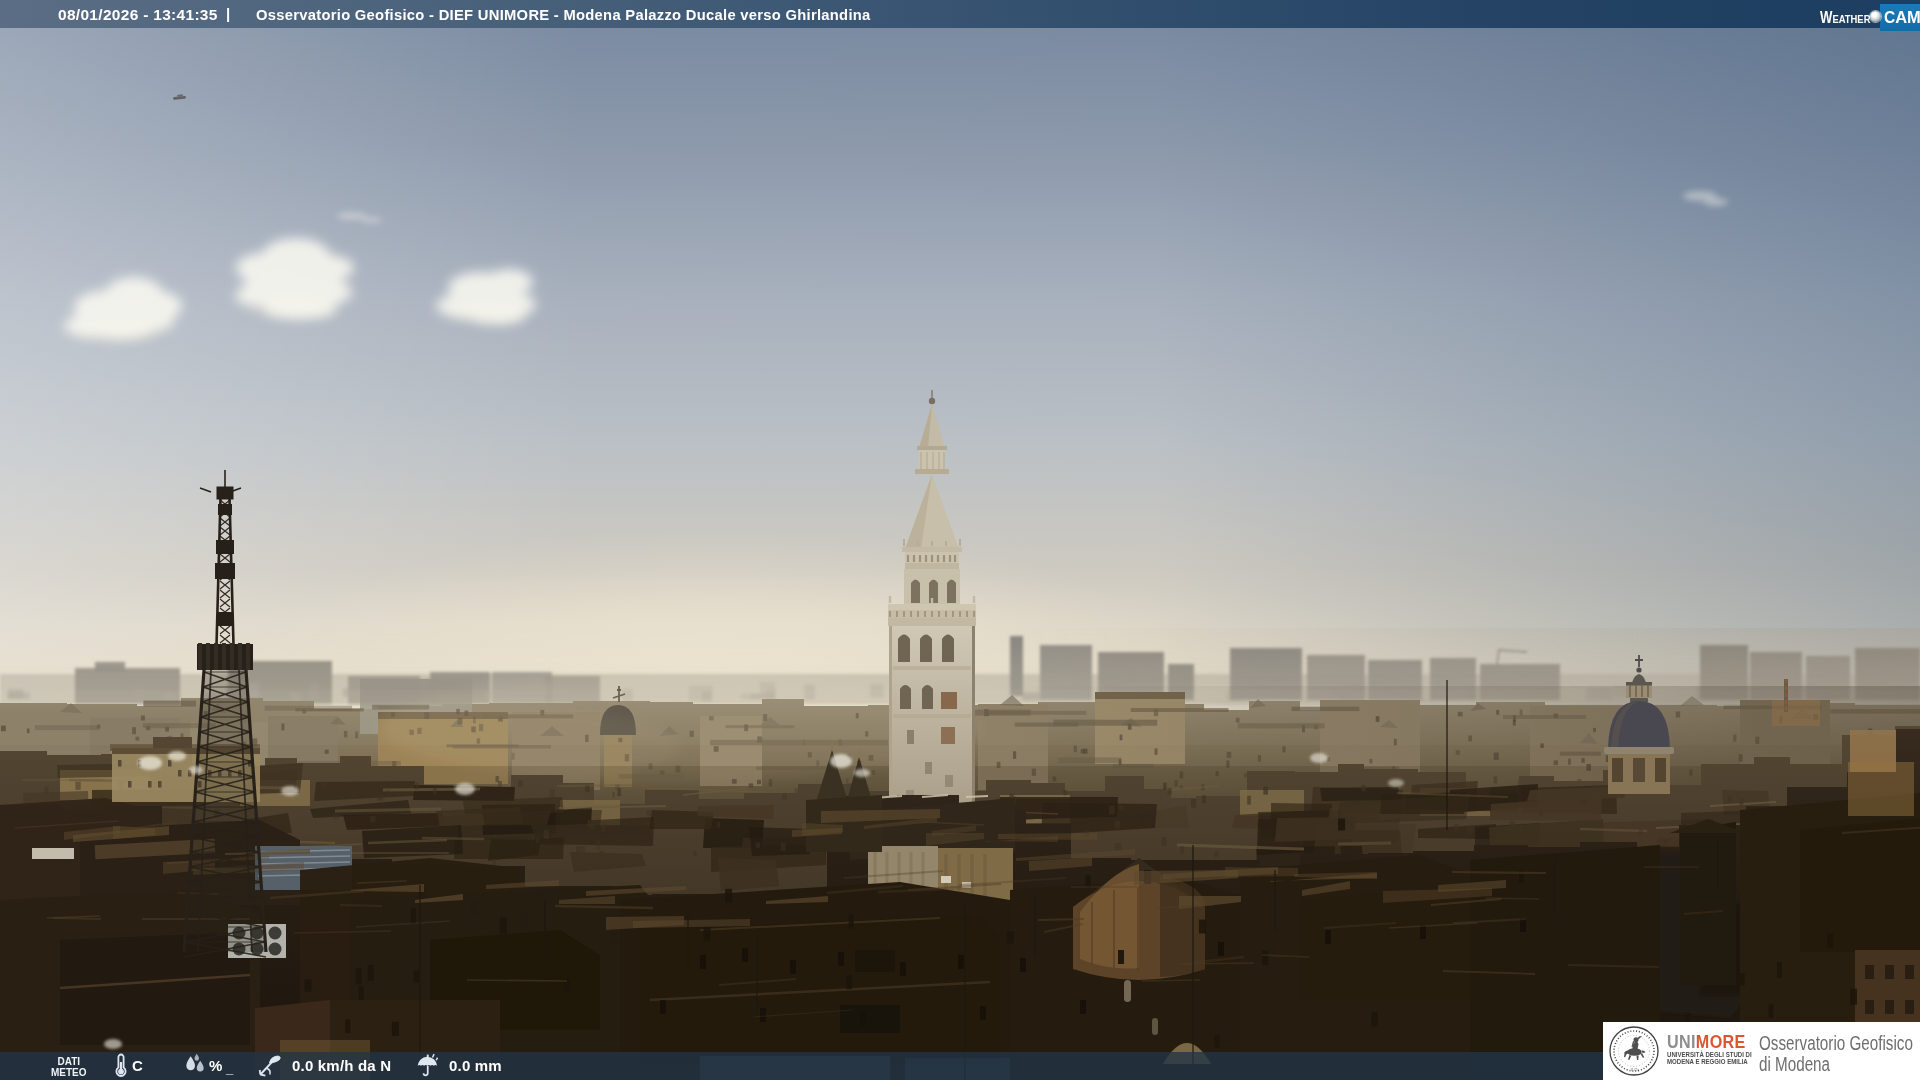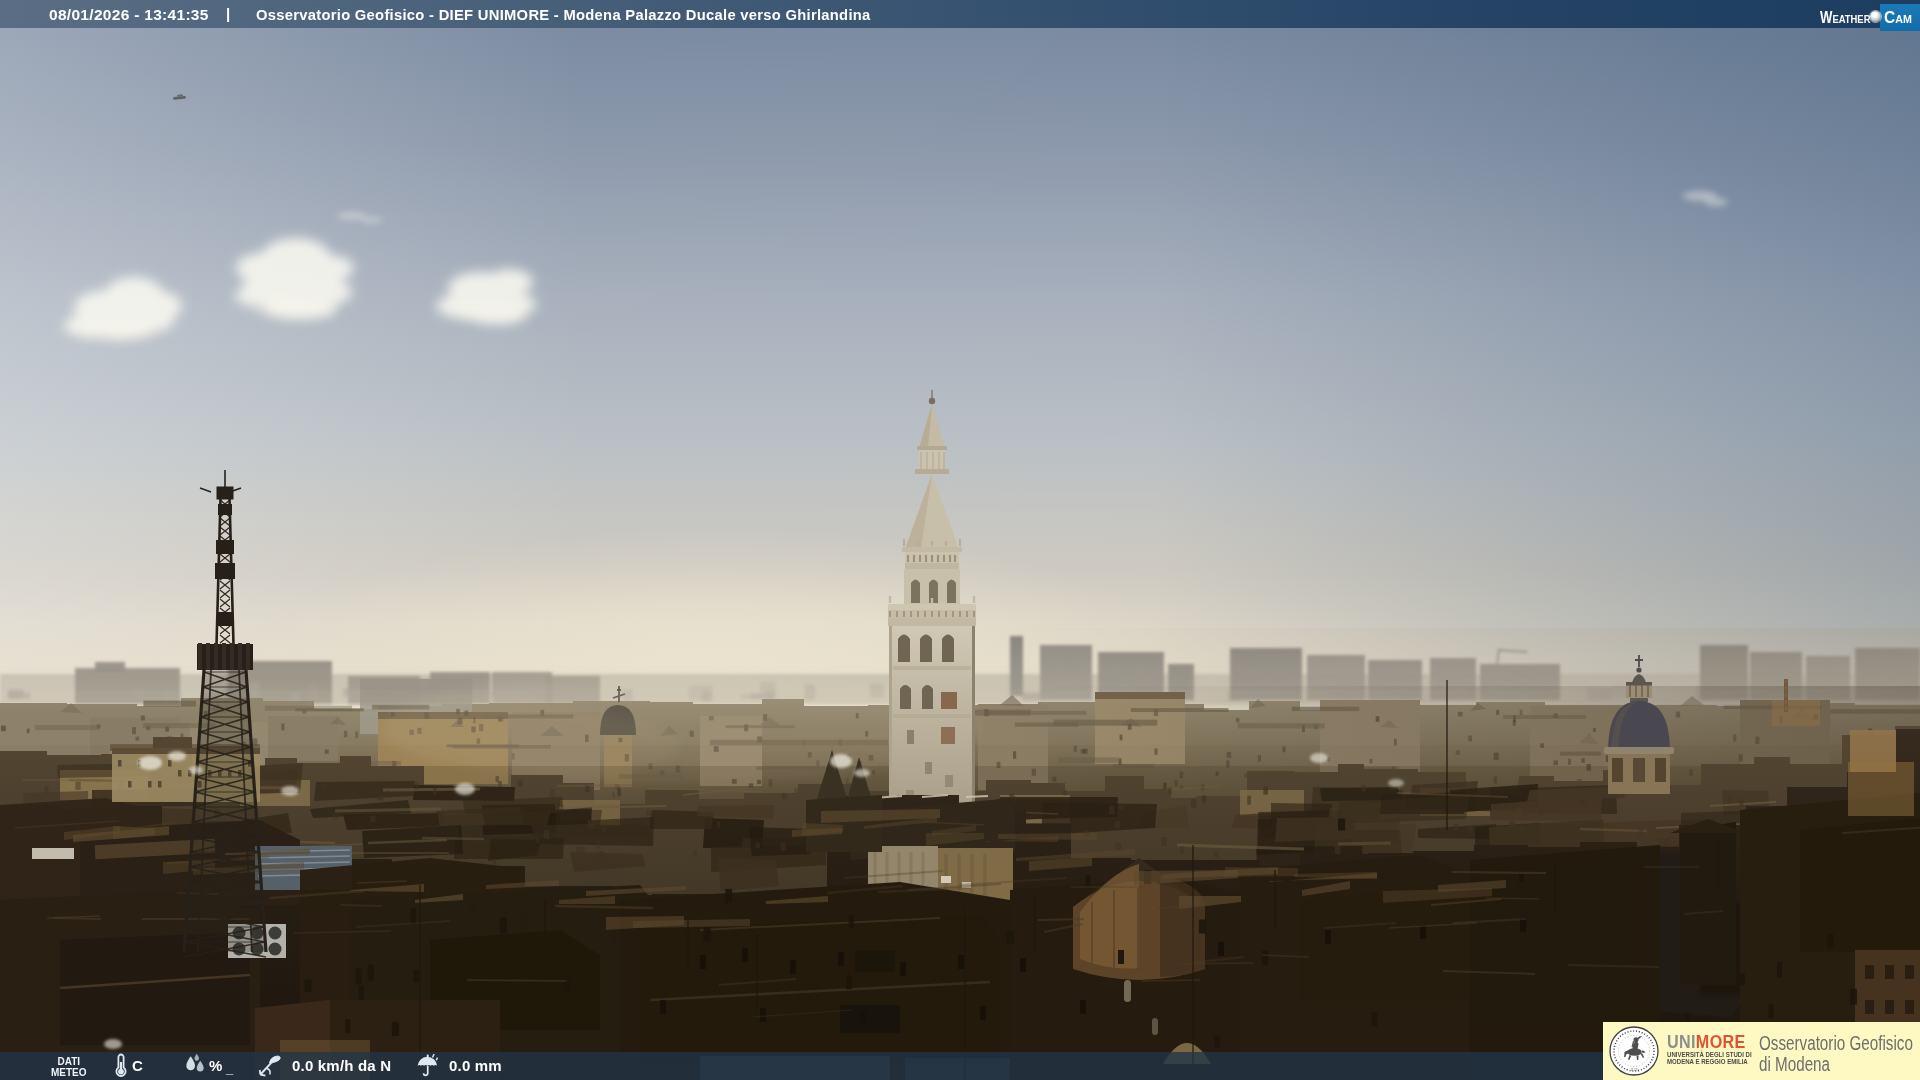--- a/index.html
+++ b/index.html
@@ -1,35 +1,35 @@
 <!DOCTYPE html>
 <html><head><meta charset="utf-8">
 <style>
 html,body{margin:0;padding:0;width:1920px;height:1080px;overflow:hidden;background:#8e9cb0;font-family:"Liberation Sans",sans-serif;}
 #stage{position:relative;width:1920px;height:1080px;}
 #scene{position:absolute;left:0;top:0;}
 #topbar{position:absolute;left:0;top:0;width:1920px;height:28px;background:linear-gradient(90deg,#5a6d84 0%,#47607a 28%,#33506f 55%,#234264 80%,#1d3e60 100%);}
-#tdate{position:absolute;left:49px;top:0;height:28px;line-height:29px;color:#fff;font-size:15.5px;font-weight:bold;letter-spacing:0.3px;white-space:nowrap;}
+#tdate{position:absolute;left:58px;top:0;height:28px;line-height:29px;color:#fff;font-size:15.5px;font-weight:bold;letter-spacing:0.3px;white-space:nowrap;}
 #tsep{position:absolute;left:226px;top:0;height:28px;line-height:28px;color:#fff;font-size:15px;font-weight:bold;}
 #ttitle{position:absolute;left:256px;top:0;height:28px;line-height:29px;color:#fff;font-size:15.5px;font-weight:bold;letter-spacing:0.3px;white-space:nowrap;transform:scaleX(0.952);transform-origin:left center;}
 #wcam{position:absolute;left:1818px;top:4px;width:102px;height:35px;color:#fff;}
 #wc-weather{position:absolute;left:2px;top:0;line-height:27px;white-space:nowrap;transform:scaleX(0.82);transform-origin:left center;}
 .wc-big{font-size:16px;font-weight:bold;}
 .wc-sm{font-size:11.5px;font-weight:bold;}
 #wc-lens{position:absolute;left:52px;top:7px;width:11px;height:11px;border-radius:50%;background:radial-gradient(circle at 42% 35%,#ffffff 0 22%,#d5d9db 45%,#8f979e 78%,#b3babf 100%);z-index:2;box-shadow:0 0 0 1px rgba(235,240,244,0.6);}
 #wc-cambox{position:absolute;left:62px;top:0;width:40px;height:27px;background:linear-gradient(180deg,#1b7ab8,#116da9);}
 #wc-cam{position:absolute;left:4px;top:0;line-height:27px;white-space:nowrap;transform:scaleX(0.97);transform-origin:left center;}
 .wc-big2{font-size:16px;font-weight:bold;}
-.wc-sm2{font-size:11px;font-weight:bold;}
+.wc-sm2{font-size:17px;font-weight:bold;}
 #botbar{position:absolute;left:0;top:1052px;width:1920px;height:28px;background:rgba(33,52,72,0.78);}
 #botitems{position:absolute;left:0;top:1050px;height:30px;width:1700px;color:#fff;margin-left:32px;}
 .bi{position:absolute;top:0;height:30px;display:flex;align-items:center;}
 #dati{left:19px;top:2px;font-size:10px;font-weight:bold;line-height:11.5px;text-align:center;color:#f0f4f8;}
 .bval{font-size:15px;font-weight:bold;letter-spacing:0.2px;}
-#lgbox{position:absolute;left:1603px;top:1022px;width:317px;height:58px;background:#fef9c3;}
+#lgbox{position:absolute;left:1603px;top:1022px;width:317px;height:58px;background:#ffffff;}
 #lgbox .seal{position:absolute;left:5px;top:3px;}
 #unimore{position:absolute;left:64px;top:9px;font-size:19px;font-weight:bold;letter-spacing:0.4px;color:#8e8e8e;white-space:nowrap;transform:scaleX(0.85);transform-origin:left center;}
 #unimore b{color:#dd5433;}
 #unisub{position:absolute;left:64px;top:30px;font-size:6.4px;font-weight:bold;color:#4c4c4c;line-height:6.9px;letter-spacing:0;transform:scaleX(0.95);transform-origin:left center;}
 #osger{position:absolute;left:156px;top:11px;font-size:19.5px;color:#6e6e6e;line-height:21px;white-space:nowrap;transform:scaleX(0.78);transform-origin:left top;}
 </style></head>
 <body>
 <div id="stage">
 <div id="scene"><svg width="1920" height="1080" viewBox="0 0 1920 1080">
         <defs>

